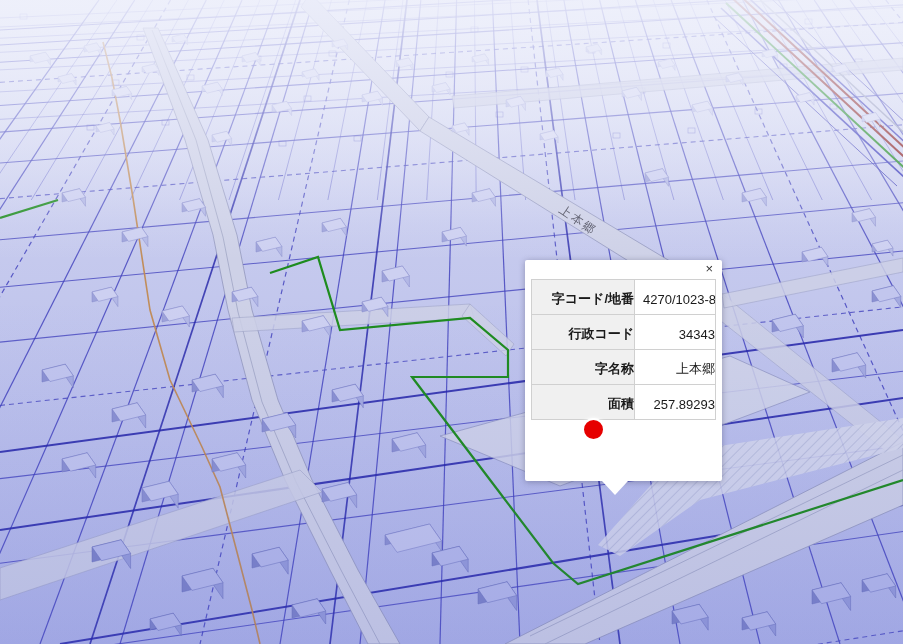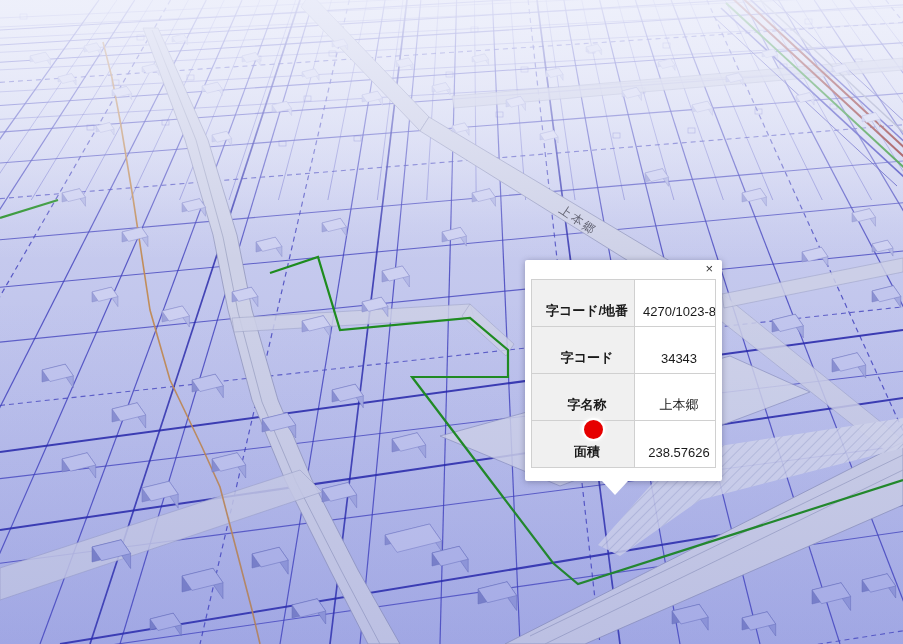--- a/index.html
+++ b/index.html
@@ -37,22 +37,22 @@
     position:absolute;left:77px;top:221px;width:0;height:0;
     border-left:13px solid transparent;border-right:13px solid transparent;
     border-top:14px solid #fff;
   }
   table.pt{
     position:absolute;left:6px;top:19px;width:185px;
     border-collapse:collapse;font-size:13px;color:#1a1a1a;
     table-layout:fixed;
   }
   table.pt th,table.pt td{
-    border:1px solid #d0d0d0;height:30px;padding:16px 0 0 8px;
-    text-align:center;vertical-align:middle;white-space:nowrap;overflow:hidden;
+    border:1px solid #d0d0d0;height:30px;padding:4px 0 0 8px;
+    text-align:right;vertical-align:middle;white-space:nowrap;overflow:hidden;
   }
   table.pt th{background:#f0f0f0;font-weight:bold;width:94px;}
   table.pt td{background:#fff;margin-left:42px;}
   #marker{
     position:absolute;left:582px;top:418px;width:23px;height:23px;
     box-sizing:border-box;border-radius:50%;
     background:var(--marker);border:2px solid #fff;
     box-shadow:0 0 4px rgba(255,255,255,.9);z-index:30;cursor:pointer;
   }
 </style>
@@ -461,29 +461,29 @@
 
 <div id="popup">
   <div class="close">×</div>
   <table class="pt">
     <tbody>
       <tr>
         <th>字コード/地番</th>
         <td>4270/1023-8</td>
       </tr>
       <tr>
-        <th>字コード</th>
+        <th>行政コード</th>
         <td>34343</td>
       </tr>
       <tr>
         <th>字名称</th>
         <td>上本郷</td>
       </tr>
       <tr>
         <th>面積</th>
-        <td>238.57626</td>
+        <td>257.89293</td>
       </tr>
     </tbody>
   </table>
   <div class="arrow"></div>
 </div>
 
 <div id="marker"></div>
 
 </body></html>

